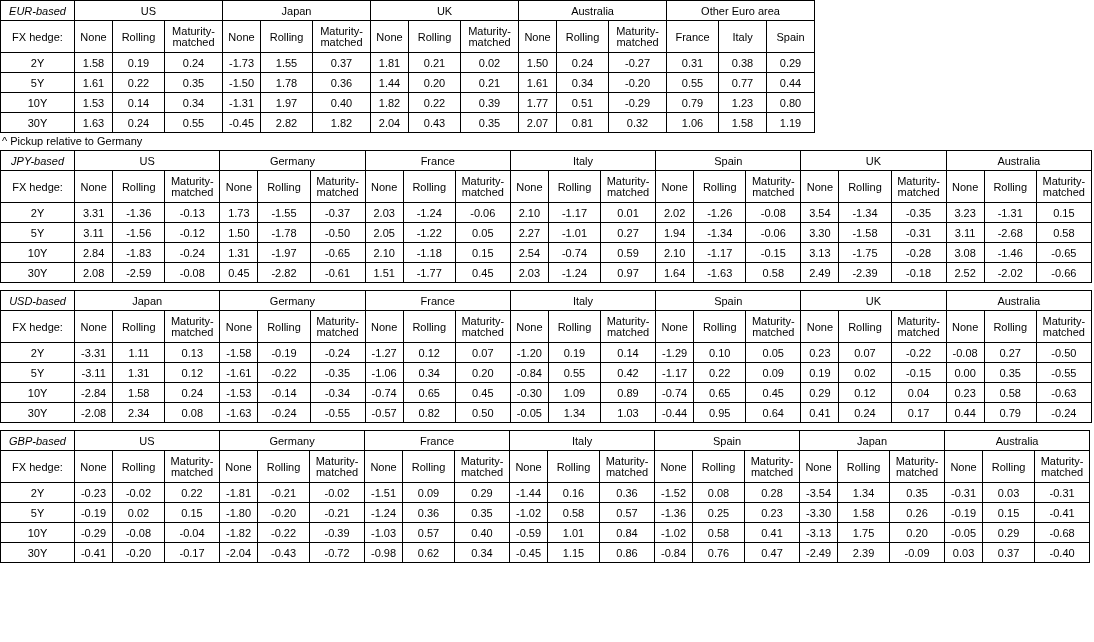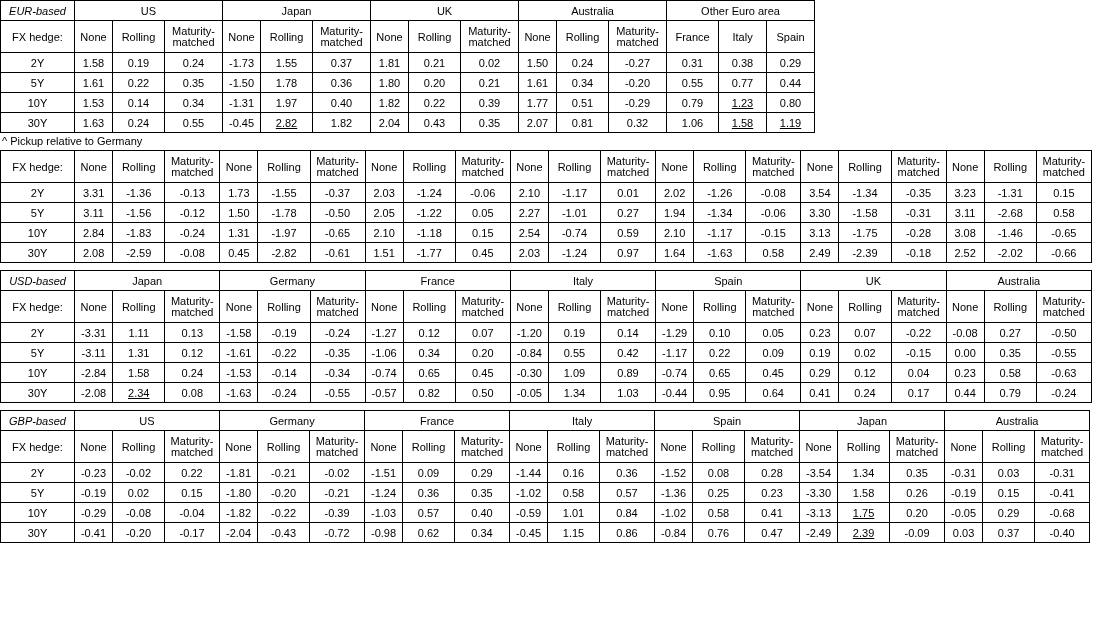--- a/index.html
+++ b/index.html
@@ -63,21 +63,21 @@
     font-size: 11px;
     padding: 1px 0 1px 2px;
     height: 15px;
     line-height: 15px;
   }
   
   .s0 { background: #ffffff; }
   .s1 { background: #ededed; }
   .s2 { background: #dcdcdc; }
   .s3 { background: #c8c8c8; }
-  .s4 { background: #b4b4b4; text-decoration: underline; }
+  .s4 { background: #b4b4b4; }
   .blockgap { height: 7px; }
 </style>
 </head>
 <body>
 
 <div class="page">
 
   <table class="grid" style="width:800px;">
     <colgroup>
       <col style="width:74px">
@@ -143,21 +143,21 @@
         <td class="s2">0.29</td>
       </tr>
       <tr>
         <td class="rowhead">5Y</td>
         <td class="s0">1.61</td>
         <td class="s1">0.22</td>
         <td class="s1">0.35</td>
         <td class="s0">-1.50</td>
         <td class="s3">1.78</td>
         <td class="s1">0.36</td>
-        <td class="s0">1.80</td>
+        <td class="s0">1.44</td>
         <td class="s1">0.20</td>
         <td class="s1">0.21</td>
         <td class="s0">1.61</td>
         <td class="s1">0.34</td>
         <td class="s0">-0.20</td>
         <td class="s2">0.55</td>
         <td class="s3">0.77</td>
         <td class="s2">0.44</td>
       </tr>
       <tr>
@@ -220,20 +220,30 @@
         <col style="width:52px">
         <col style="width:55px">
       <col style="width:38px">
         <col style="width:52px">
         <col style="width:55px">
       <col style="width:38px">
         <col style="width:52px">
         <col style="width:55px">
     </colgroup>
     <tbody>
+      <tr>
+        <td class="label-cell">JPY-based</td>
+        <td class="grouphead" colspan="3">US</td>
+        <td class="grouphead" colspan="3">Germany</td>
+        <td class="grouphead" colspan="3">France</td>
+        <td class="grouphead" colspan="3">Italy</td>
+        <td class="grouphead" colspan="3">Spain</td>
+        <td class="grouphead" colspan="3">UK</td>
+        <td class="grouphead" colspan="3">Australia</td>
+      </tr>
       <tr style="height:32px;">
         <td class="fxhedge-cell">FX hedge:</td>
         <td class="sub">None</td>
         <td class="sub">Rolling</td>
         <td class="sub two-line">Maturity-<br>matched</td>
         <td class="sub">None</td>
         <td class="sub">Rolling</td>
         <td class="sub two-line">Maturity-<br>matched</td>
         <td class="sub">None</td>
         <td class="sub">Rolling</td>

